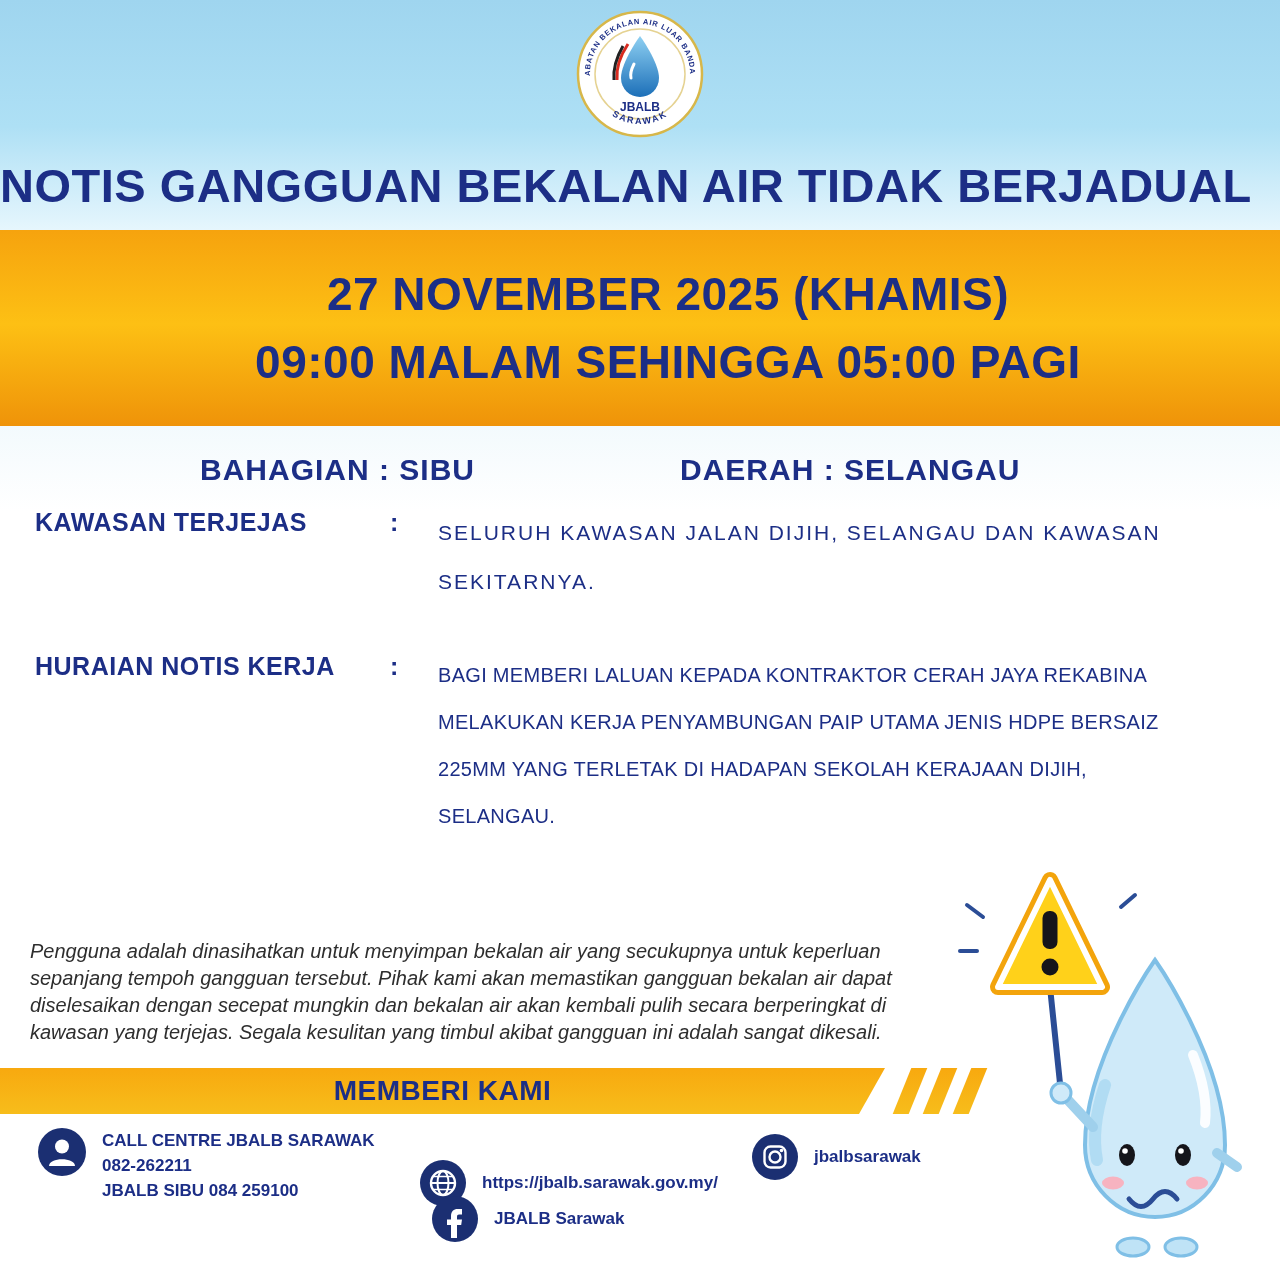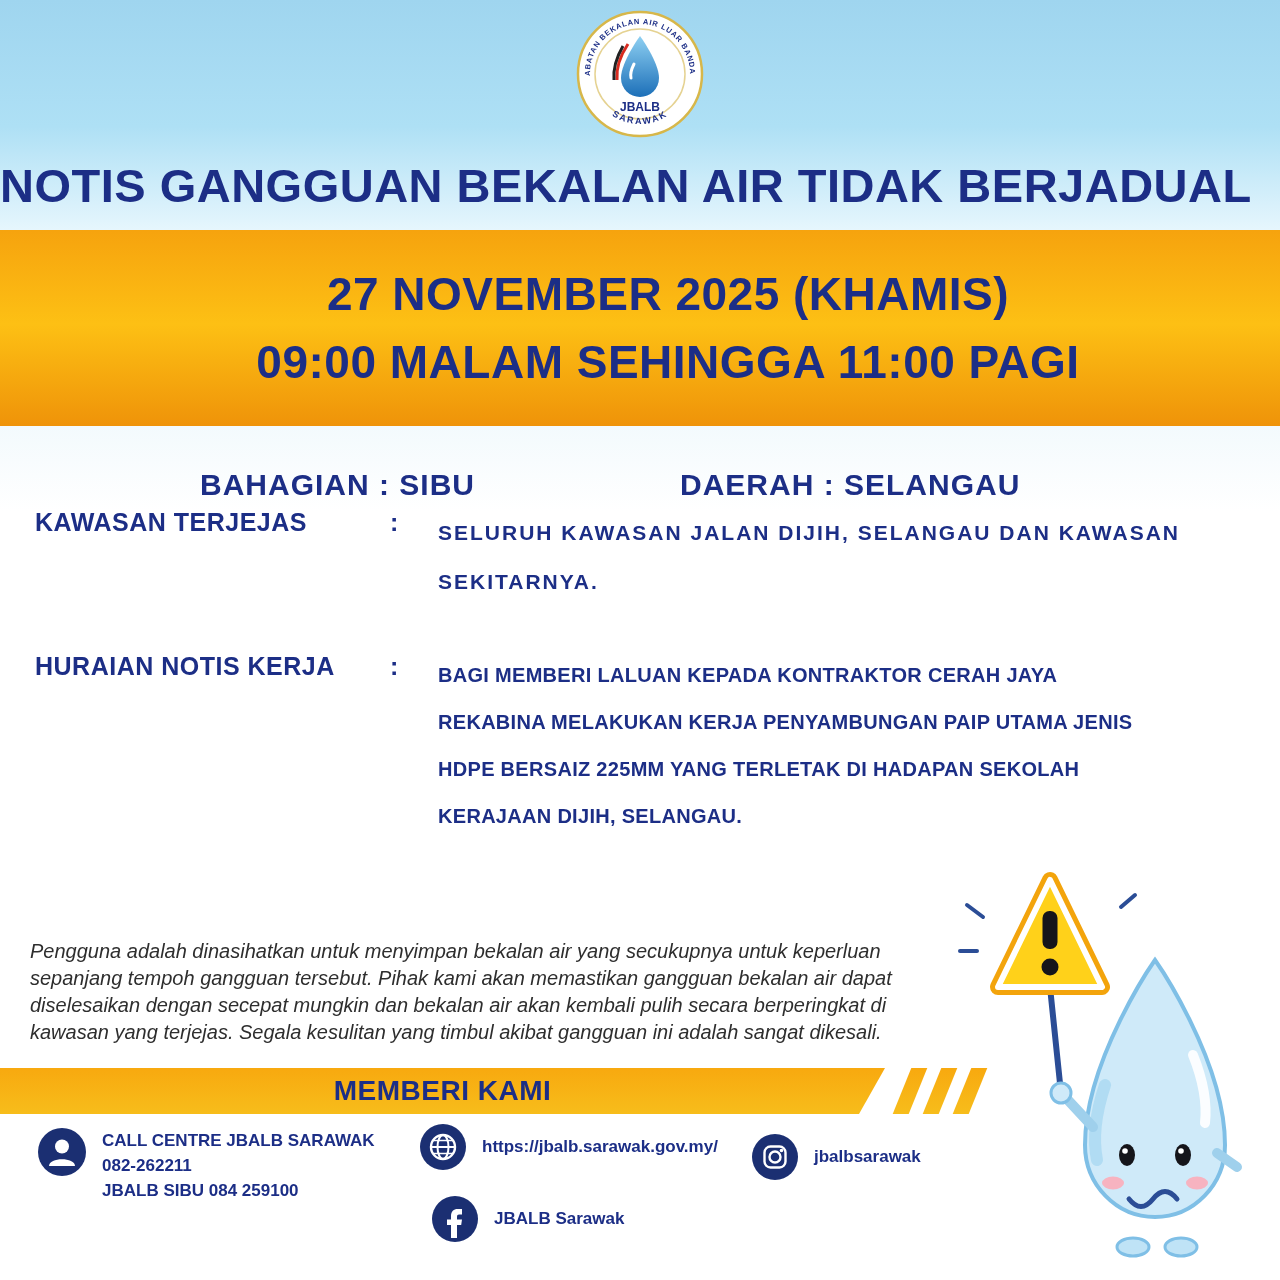--- a/index.html
+++ b/index.html
@@ -19,27 +19,27 @@
   }
   
   .schedule-banner{
     position:absolute;top:230px;left:0;width:1280px;height:196px;
     background:linear-gradient(180deg,#f6a30e 0%,#fdc014 48%,#ef9309 100%);
     display:flex;flex-direction:column;align-items:center;justify-content:center;gap:14px;padding-left:28px;
   }
   .schedule-line{font-size:46px;font-weight:bold;color:#1c2e86;letter-spacing:0.5px;}
   
   .body-bg{position:absolute;top:426px;left:0;width:1280px;height:854px;background:linear-gradient(180deg,#f3fafd 0%,#ffffff 10%);}
-  .region-row{position:absolute;top:468px;left:0;width:1042px;height:40px;}
+  .region-row{position:absolute;top:453px;left:0;width:1042px;height:40px;}
   .region-bahagian{position:absolute;left:200px;font-size:30px;font-weight:bold;color:#1c2e86;letter-spacing:1px;}
   .region-daerah{position:absolute;left:680px;font-size:30px;font-weight:bold;color:#1c2e86;letter-spacing:1px;}
   .detail-row{position:absolute;left:0;width:1280px;color:#1c2e86;}
   .detail-label{position:absolute;left:35px;top:0;font-size:25px;font-weight:bold;letter-spacing:0.5px;}
   .detail-colon{position:absolute;left:390px;top:0;font-size:25px;font-weight:bold;}
-  .detail-text{position:absolute;left:438px;top:0;font-weight:bold;}
+  .detail-text{position:absolute;left:438px;top:0;font-weight:normal;}
   .detail-row.first .detail-text{width:780px;font-size:21px;letter-spacing:2px;line-height:49px;}
   .detail-row.second .detail-text{width:730px;font-size:20px;letter-spacing:0.3px;line-height:47px;}
   
   .advisory{
     position:absolute;left:30px;top:938px;width:878px;
     font-size:20px;font-style:italic;color:#2e2e2e;line-height:1.35;
   }
   
   .contact-banner{
     position:absolute;top:1068px;left:0;width:885px;height:46px;
@@ -54,21 +54,21 @@
     transform:skewX(-22deg);
   }
   .stripe-1{left:902px;}.stripe-2{left:932px;}.stripe-3{left:962px;}
   
   .contact-item{position:absolute;display:flex;align-items:flex-start;gap:16px;z-index:3;}
   .icon-circle{flex:0 0 auto;}
   .contact-lines{display:flex;flex-direction:column;}
   .contact-line{font-size:17px;font-weight:bold;color:#1c2e86;line-height:25px;white-space:nowrap;}
   .contact-single{font-size:17px;font-weight:bold;color:#1c2e86;white-space:nowrap;}
   .item-callcentre{left:38px;top:1128px;}
-  .item-website{left:420px;top:1124px;align-items:center;}
+  .item-website{left:420px;top:1160px;align-items:center;}
   .item-facebook{left:432px;top:1196px;align-items:center;}
   .item-instagram{left:752px;top:1134px;align-items:center;}
   
   .water-bg{position:absolute;left:0;top:850px;width:1280px;height:430px;z-index:0;}
   .mascot{position:absolute;left:935px;top:855px;width:320px;height:420px;z-index:2;}
   .layer{position:relative;z-index:1;}
 </style>
 </head>
 <body>
 
@@ -112,21 +112,21 @@
         <text font-size="9" font-weight="bold" fill="#1c2e86" letter-spacing="2">
           <textPath href="#arcBot" startOffset="50%" text-anchor="middle">SARAWAK</textPath>
         </text>
         <text x="64" y="101" text-anchor="middle" font-size="12" font-weight="bold" fill="#1c2e86">JBALB</text>
       </svg>
       <div class="page-title">NOTIS GANGGUAN BEKALAN AIR TIDAK BERJADUAL</div>
     </div>
 
     <div class="schedule-banner">
       <div class="schedule-line">27 NOVEMBER 2025 (KHAMIS)</div>
-      <div class="schedule-line">09:00 MALAM SEHINGGA 11:00 PAGI</div>
+      <div class="schedule-line">09:00 MALAM SEHINGGA 05:00 PAGI</div>
     </div>
 
     <div class="body-bg"></div>
 
     <div class="region-row">
       <span class="region-bahagian">BAHAGIAN : SIBU</span>
       <span class="region-daerah">DAERAH : SELANGAU</span>
     </div>
 
     <div class="detail-row first" style="top:508px;">

